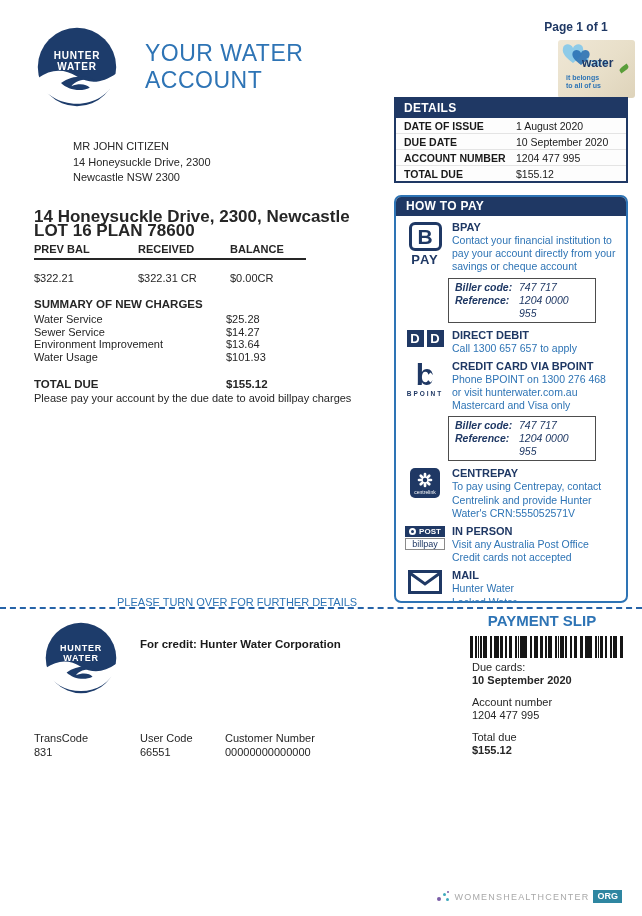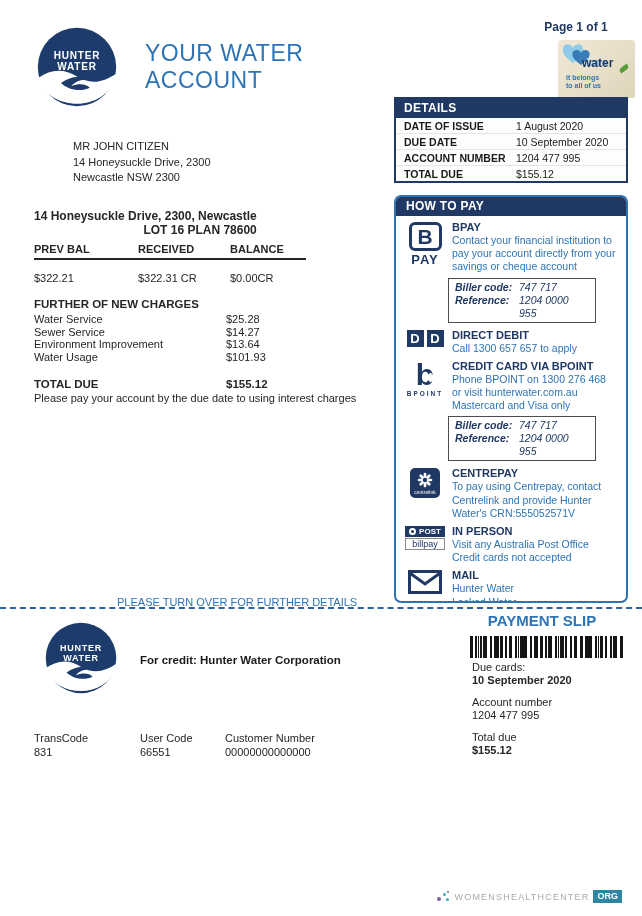--- a/index.html
+++ b/index.html
@@ -22,21 +22,21 @@
     background:linear-gradient(135deg,#efe7d5 0%,#e8dfc9 55%,#ded3ba 100%);
     border-radius:3px; overflow:hidden; }
   .lw-hearts { position:absolute; left:2px; top:1px; }
   .lw-word1 { position:absolute; left:28px; top:16px; font-size:11px; font-weight:bold; color:#7ec3e8; }
   .lw-word2 { position:absolute; left:24px; top:16px; font-size:12px; font-weight:bold; color:#1f3864; }
   .lw-tag { position:absolute; left:8px; top:34px; font-size:7px; line-height:8px; font-weight:bold; color:#2e74b5; }
   .lw-leaf { position:absolute; right:6px; top:26px; width:10px; height:5px; background:#5a9e3a;
     border-radius:50% 0 50% 0; transform:rotate(-35deg); }
   
   .recipient { position:absolute; left:73px; top:139px; font-size:11px; line-height:15.5px; }
-  .property { position:absolute; left:34px; top:210px; font-size:12px; line-height:13.5px; font-weight:bold;text-align:right; }
+  .property { position:absolute; left:34px; top:210px; font-size:17px; line-height:13.5px; font-weight:bold; }
   
   .balance { position:absolute; left:34px; top:243px; width:272px; font-size:11px; }
   .balance-head { display:flex; font-weight:bold; padding-bottom:3px; border-bottom:2px solid #262626; }
   .balance-vals { display:flex; padding-top:12px; }
   .bcol1 { width:104px; } .bcol2 { width:92px; } .bcol3 { flex:1; }
   
   .charges { position:absolute; left:34px; top:298px; width:272px; font-size:11px; }
   .charges-title { font-weight:bold; font-size:11.5px; margin-bottom:3px; }
   .charge-row { display:flex; line-height:12.5px; }
   .charge-label { width:192px; }
@@ -82,21 +82,21 @@
     display:flex; flex-direction:column; align-items:center; justify-content:center; }
   .clk-word { font-size:5px; color:#fff; margin-top:1px; }
   .post-badge { background:#1f3864; color:#fff; display:flex; align-items:center; gap:3px;
     padding:1px 4px; font-size:8px; font-weight:800; }
   .post-ring { width:7px; height:7px; border:2px solid #fff; border-radius:50%; display:inline-block; }
   .billpay-box { border:1px solid #8a8a8a; color:#1f3864; font-size:9px; padding:0 3px;
     margin-top:1px; width:40px; text-align:center; }
   
   .turn-over { position:absolute; left:117px; top:596px; font-size:11px; color:#2e74b5; }
   .fold-line { position:absolute; left:0; top:607px; width:642px; border-top:2px dashed #2663a8; }
-  .credit-line { position:absolute; left:140px; top:638px; font-size:11.5px; font-weight:bold; color:#1a1a1a;margin-top:16px; }
+  .credit-line { position:absolute; left:140px; top:638px; font-size:11.5px; font-weight:bold; color:#1a1a1a; }
   .slip-title { position:absolute; left:462px; top:612px; width:160px; text-align:center;
     font-size:15px; font-weight:bold; color:#2e74b5; }
   .barcode { position:absolute; left:470px; top:636px; width:153px; height:22px;
     background-color:#fff;
     background-image:
       repeating-linear-gradient(90deg,#151515 0 2px,rgba(0,0,0,0) 2px 5px),
       repeating-linear-gradient(90deg,#151515 0 1px,rgba(0,0,0,0) 1px 8px),
       repeating-linear-gradient(90deg,#151515 0 3px,rgba(0,0,0,0) 3px 13px); }
   .slip-field { position:absolute; font-size:11px; line-height:13px; }
   .slip-field .val-bold { font-weight:bold; }
@@ -189,21 +189,21 @@
       <span class="bcol3">BALANCE</span>
     </div>
     <div class="balance-vals">
       <span class="bcol1">$322.21</span>
       <span class="bcol2">$322.31 CR</span>
       <span class="bcol3">$0.00CR</span>
     </div>
   </div>
 
   <div class="charges">
-    <div class="charges-title">FURTHER OF NEW CHARGES</div>
+    <div class="charges-title">SUMMARY OF NEW CHARGES</div>
     <div class="charge-row">
       <span class="charge-label">Water Service</span>
       <span>$25.28</span>
     </div>
     <div class="charge-row">
       <span class="charge-label">Sewer Service</span>
       <span>$14.27</span>
     </div>
     <div class="charge-row">
       <span class="charge-label">Environment Improvement</span>
@@ -212,21 +212,21 @@
     <div class="charge-row">
       <span class="charge-label">Water Usage</span>
       <span>$101.93</span>
     </div>
   </div>
 
   <div class="total-row">
     <span class="total-label">TOTAL DUE</span>
     <span>$155.12</span>
   </div>
-  <div class="total-note">Please pay your account by the due date to using interest charges</div>
+  <div class="total-note">Please pay your account by the due date to avoid billpay charges</div>
 
   <div class="paybox">
     <div class="paybox-header">HOW TO PAY</div>
 
     <div class="pay-section">
       <div class="pay-icon">
         <div class="bpay-mark">
           <span class="bpay-b">B</span>
         </div>
         <div class="bpay-word">PAY</div>

